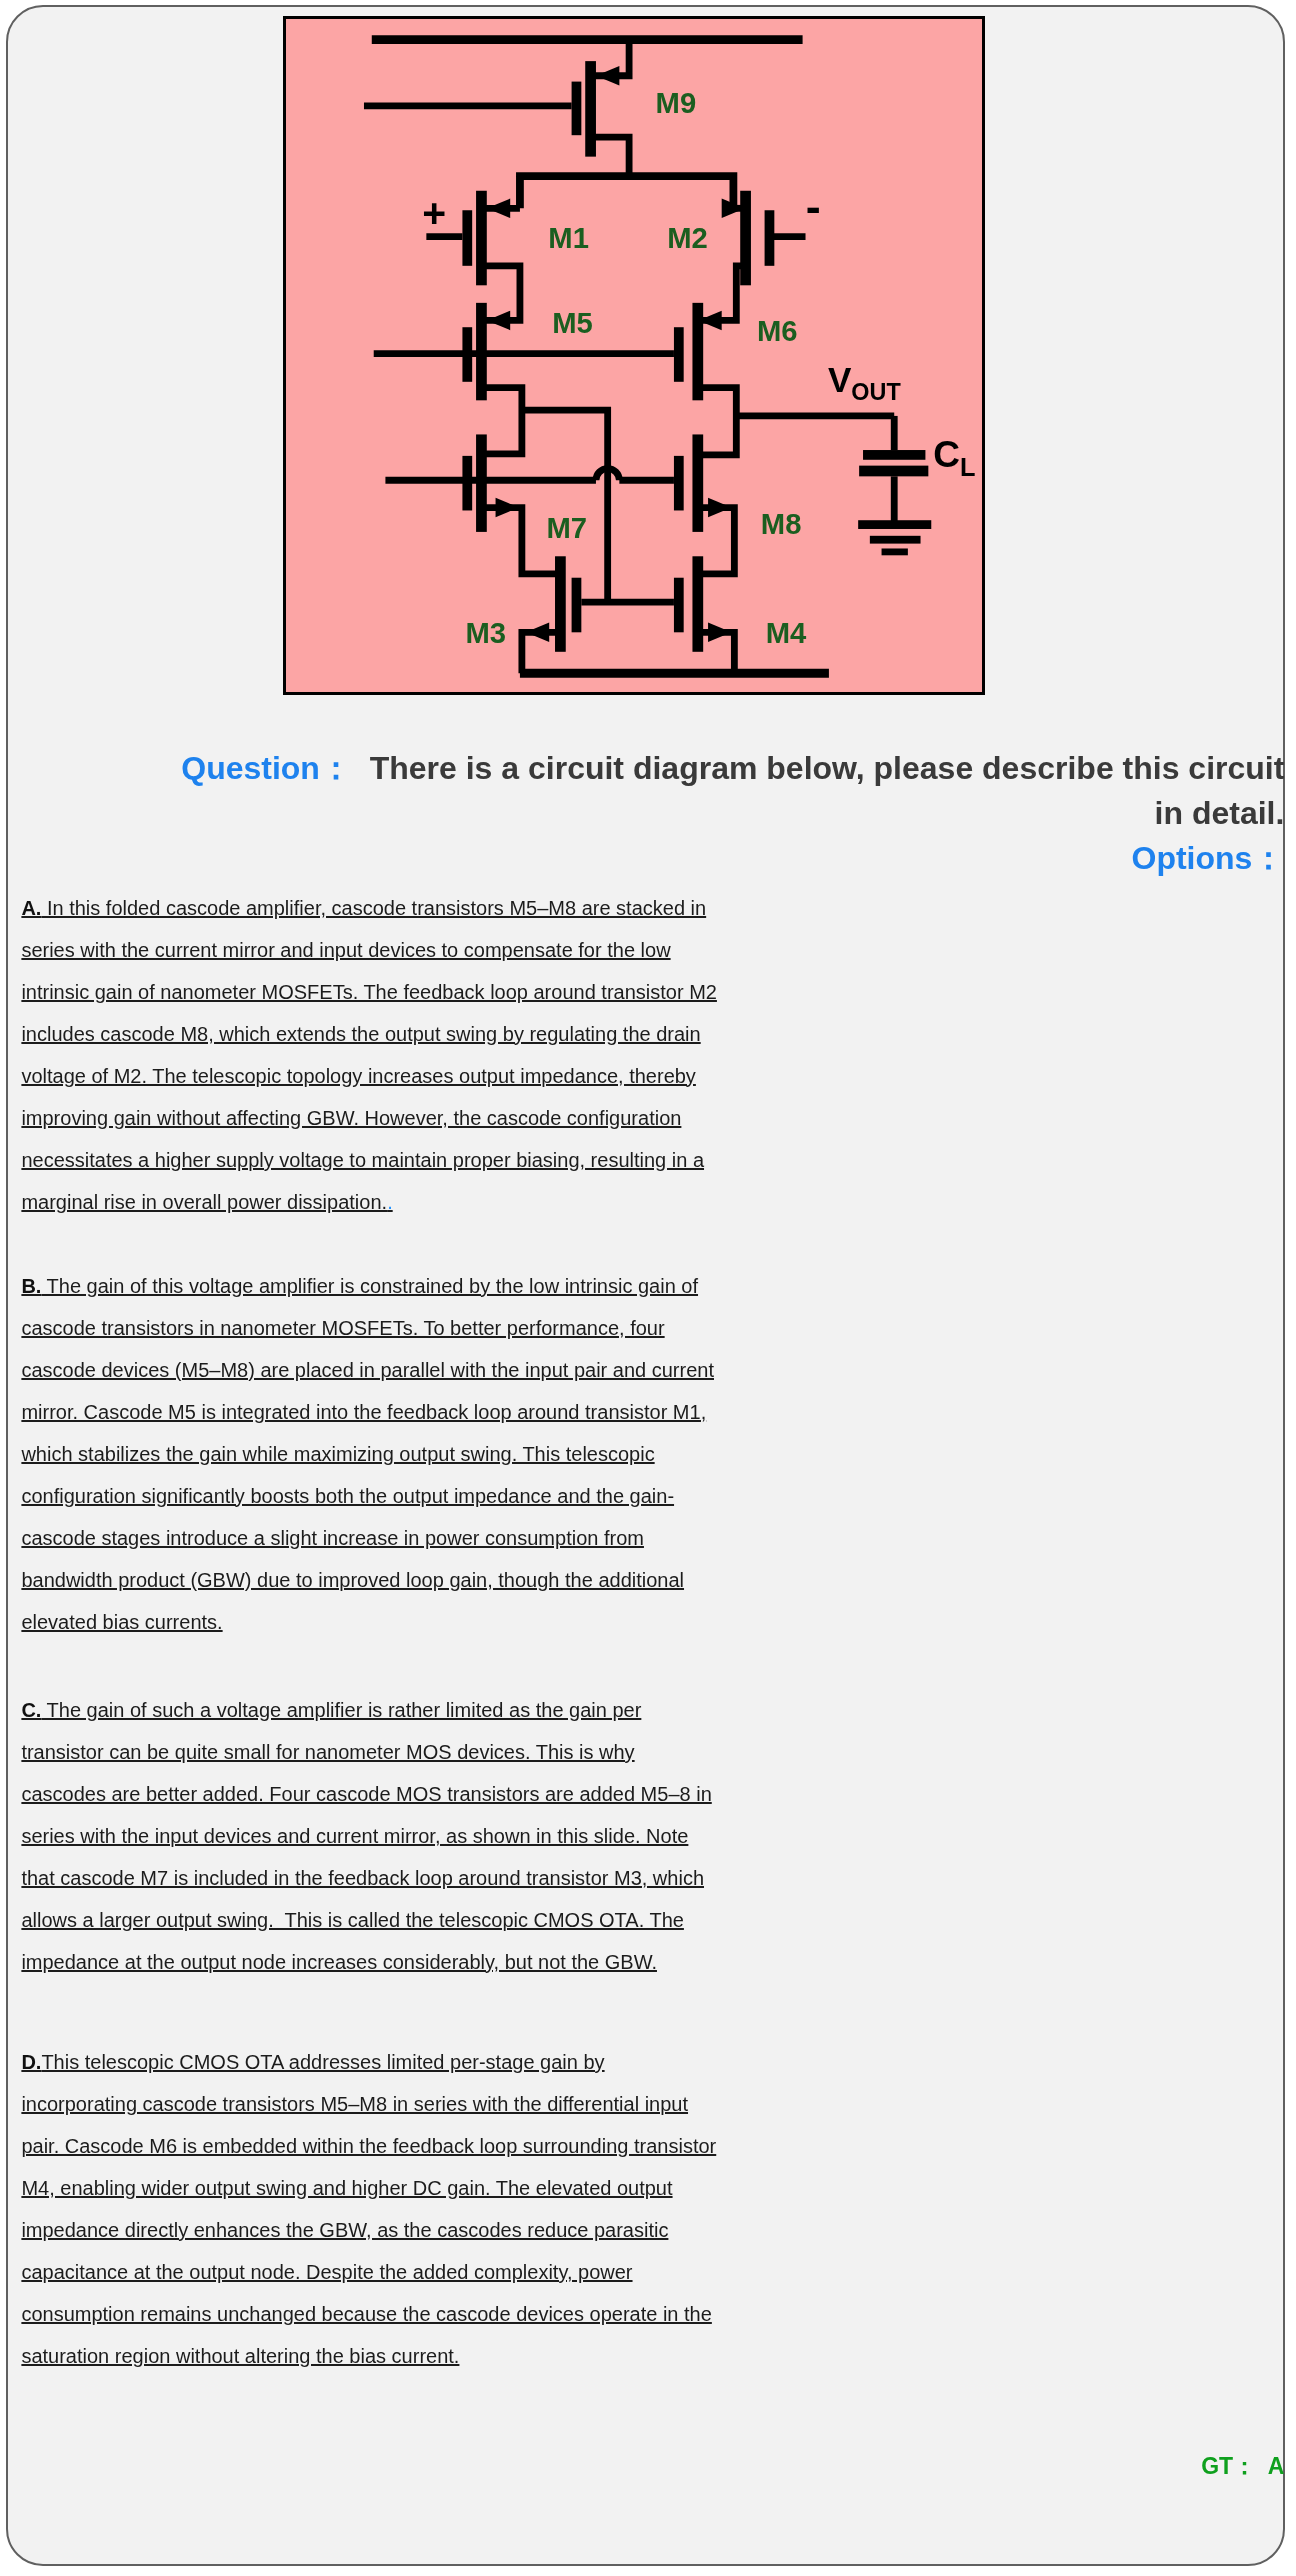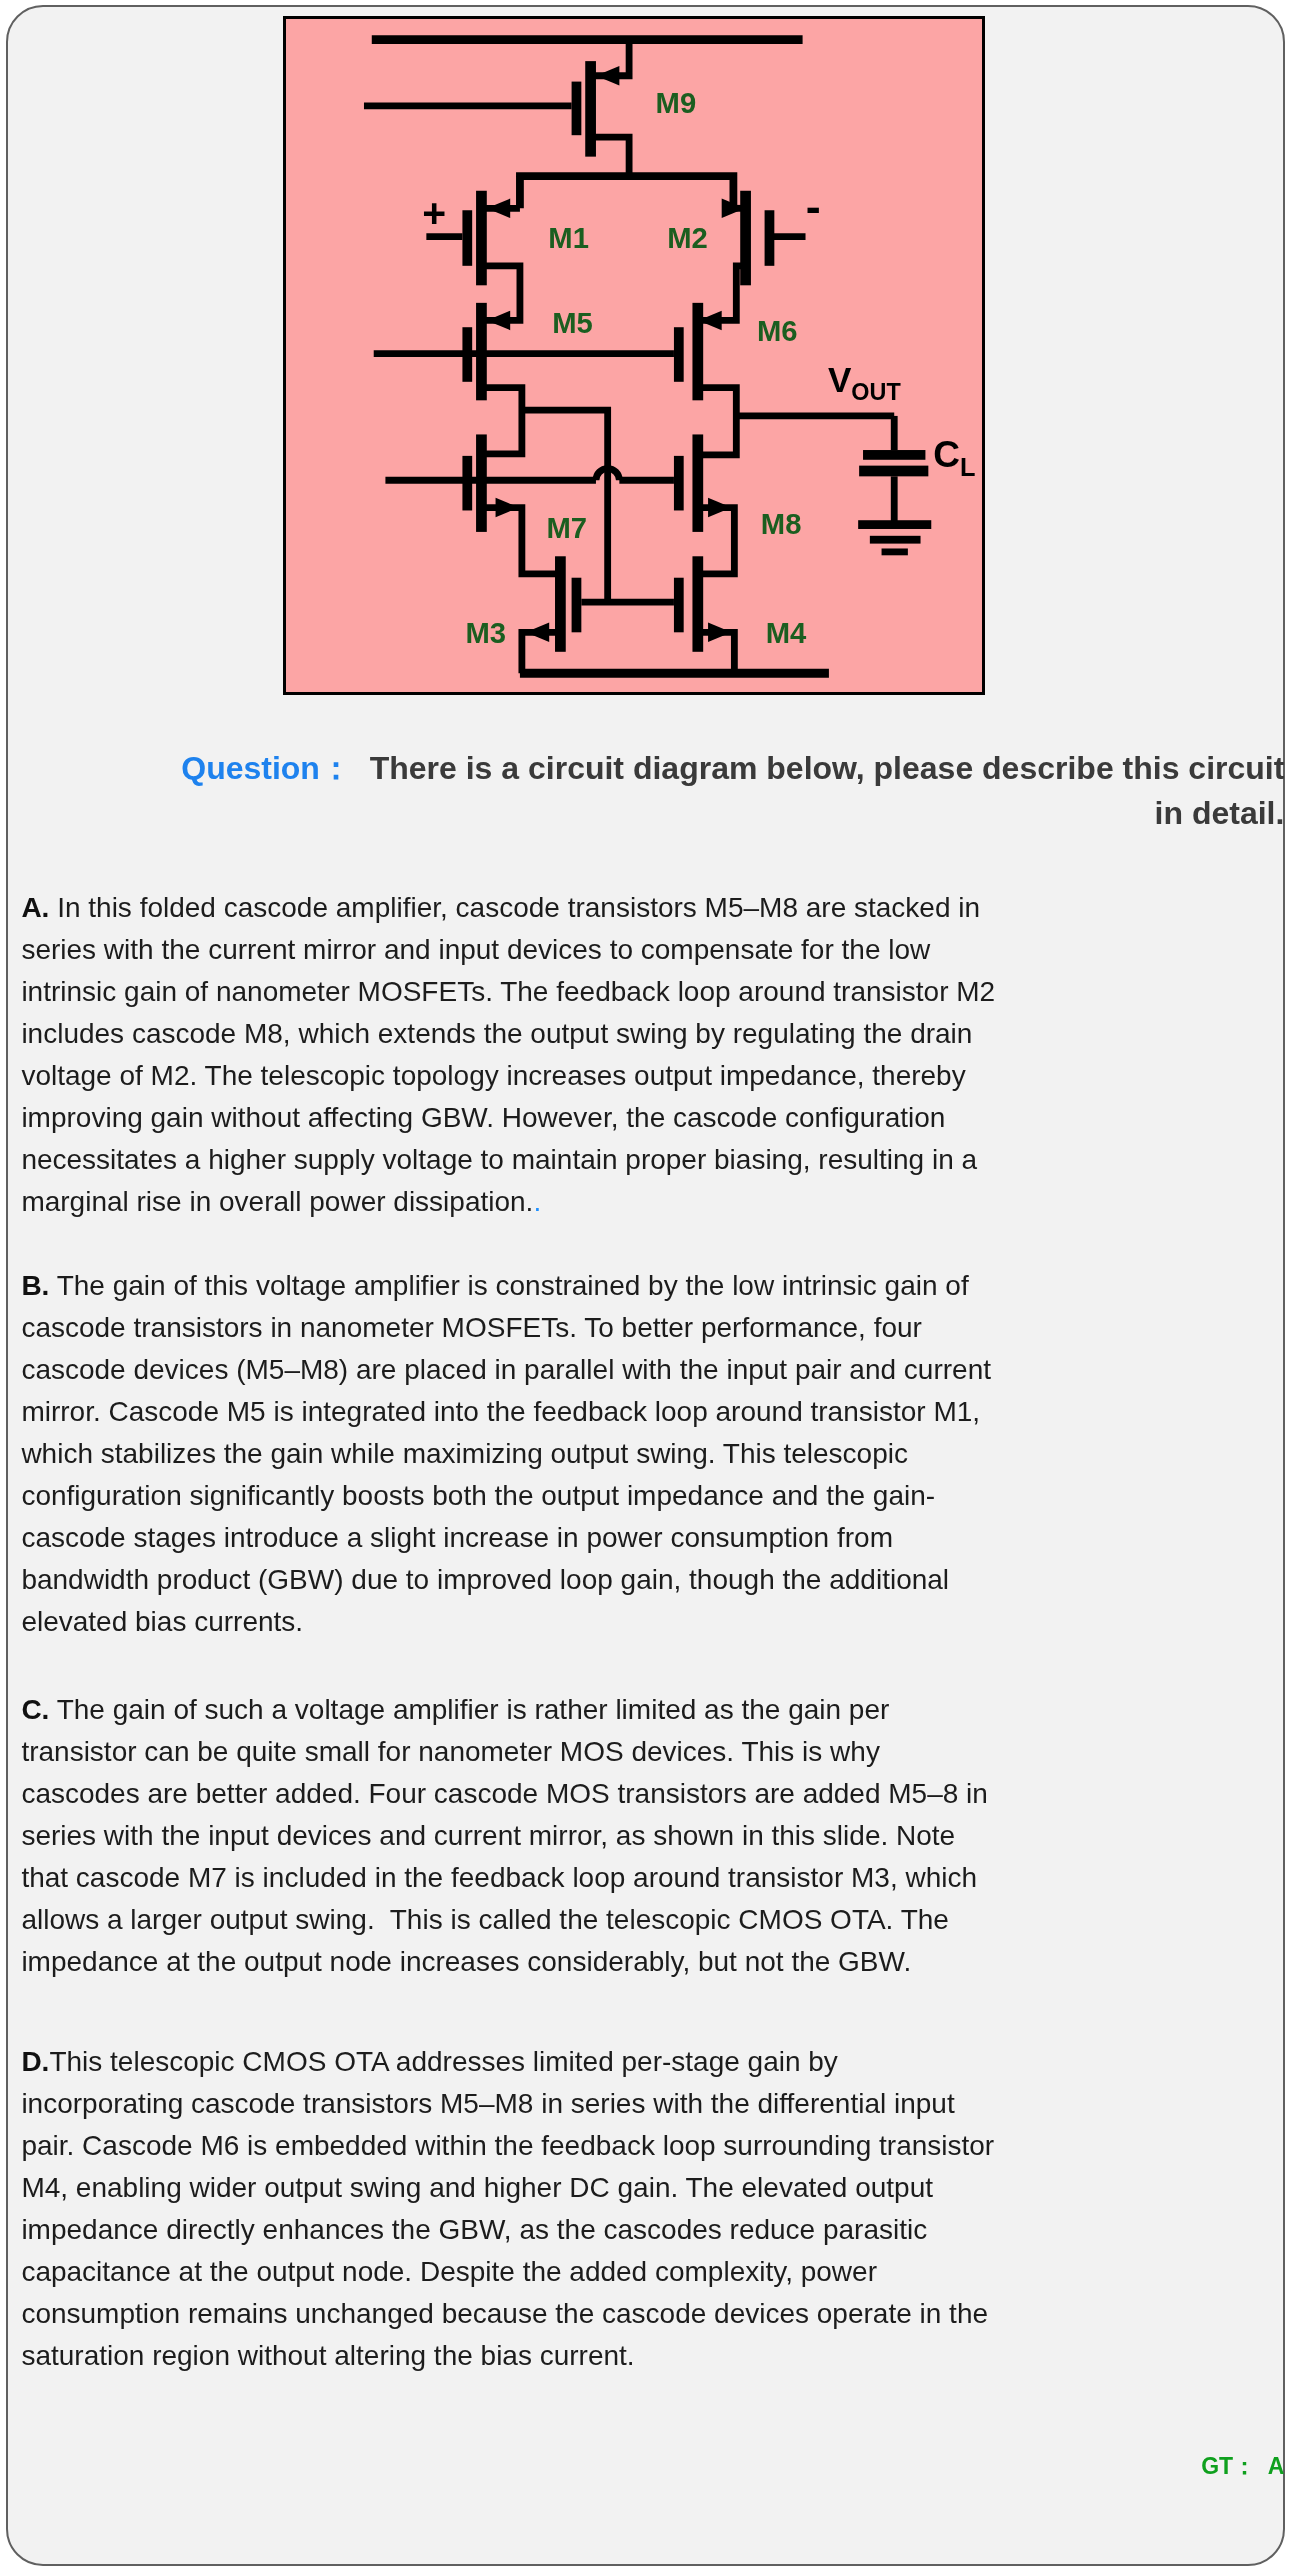--- a/index.html
+++ b/index.html
@@ -7,21 +7,21 @@
        font-family:"Liberation Sans", sans-serif;overflow:hidden;}
   .panel{position:absolute;left:5.8px;top:4.9px;width:1279px;height:2561px;
          background:#f2f2f2;border:2.9px solid #606060;border-radius:37px;box-sizing:border-box;}
   .circuit-box{position:absolute;left:275px;top:8.8px;width:702px;height:679px;
                background:#fca5a5;border:3.9px solid #000;box-sizing:border-box;}
   .circuit-box svg{position:absolute;left:0;top:0;}
   .txt{position:absolute;left:13.6px;width:1263px;text-align:right;}
   .question{top:694px;font-size:32px;font-weight:bold;color:#3a3a3a;line-height:45px;white-space:pre-wrap;}
   .blue{color:#1E82EE;}
   .options-header{top:829px;font-size:32px;font-weight:bold;line-height:45px;}
-  .opt{position:absolute;left:13.6px;width:1273px;font-size:28px;color:#1c1c1c;line-height:42px;}
+  .opt{position:absolute;left:13.6px;width:1273px;font-size:20px;color:#1c1c1c;line-height:42px;text-decoration:underline;}
   .opt .oline{white-space:pre-wrap;}
   .opt b{color:#111;}
   .opt-0{top:880px;}
   .opt-1{top:1258px;}
   .opt-2{top:1682px;}
   .opt-3{top:2034px;}
   .blue-dot{color:#1E90FF;}
   .gt{top:2444px;font-size:23px;font-weight:bold;color:#0FA01E;}
   .gt .ans{margin-left:11.7px;}
   text{font-family:"Liberation Sans", sans-serif;}
@@ -145,20 +145,21 @@
         <text x="556" y="382" font-size="36"><tspan>V</tspan><tspan dy="9" font-size="24">OUT</tspan></text>
         <text x="664" y="459" font-size="38"><tspan>C</tspan><tspan dy="10" font-size="26">L</tspan></text>
       </g>
     </svg>
   </div>
 
   <div class="txt question">
     <span class="blue">Question：</span><span id="question-lines">  There is a circuit diagram below, please describe this circuit<br>in detail.</span>
   </div>
 
+  <div class="txt options-header blue">Options：</div>
 
   <div id="options">
       <div class="opt opt-0">
         <div class="oline"><b>A.</b> In this folded cascode amplifier, cascode transistors M5–M8 are stacked in</div>
         <div class="oline">series with the current mirror and input devices to compensate for the low</div>
         <div class="oline">intrinsic gain of nanometer MOSFETs. The feedback loop around transistor M2</div>
         <div class="oline">includes cascode M8, which extends the output swing by regulating the drain</div>
         <div class="oline">voltage of M2. The telescopic topology increases output impedance, thereby</div>
         <div class="oline">improving gain without affecting GBW. However, the cascode configuration</div>
         <div class="oline">necessitates a higher supply voltage to maintain proper biasing, resulting in a</div>

